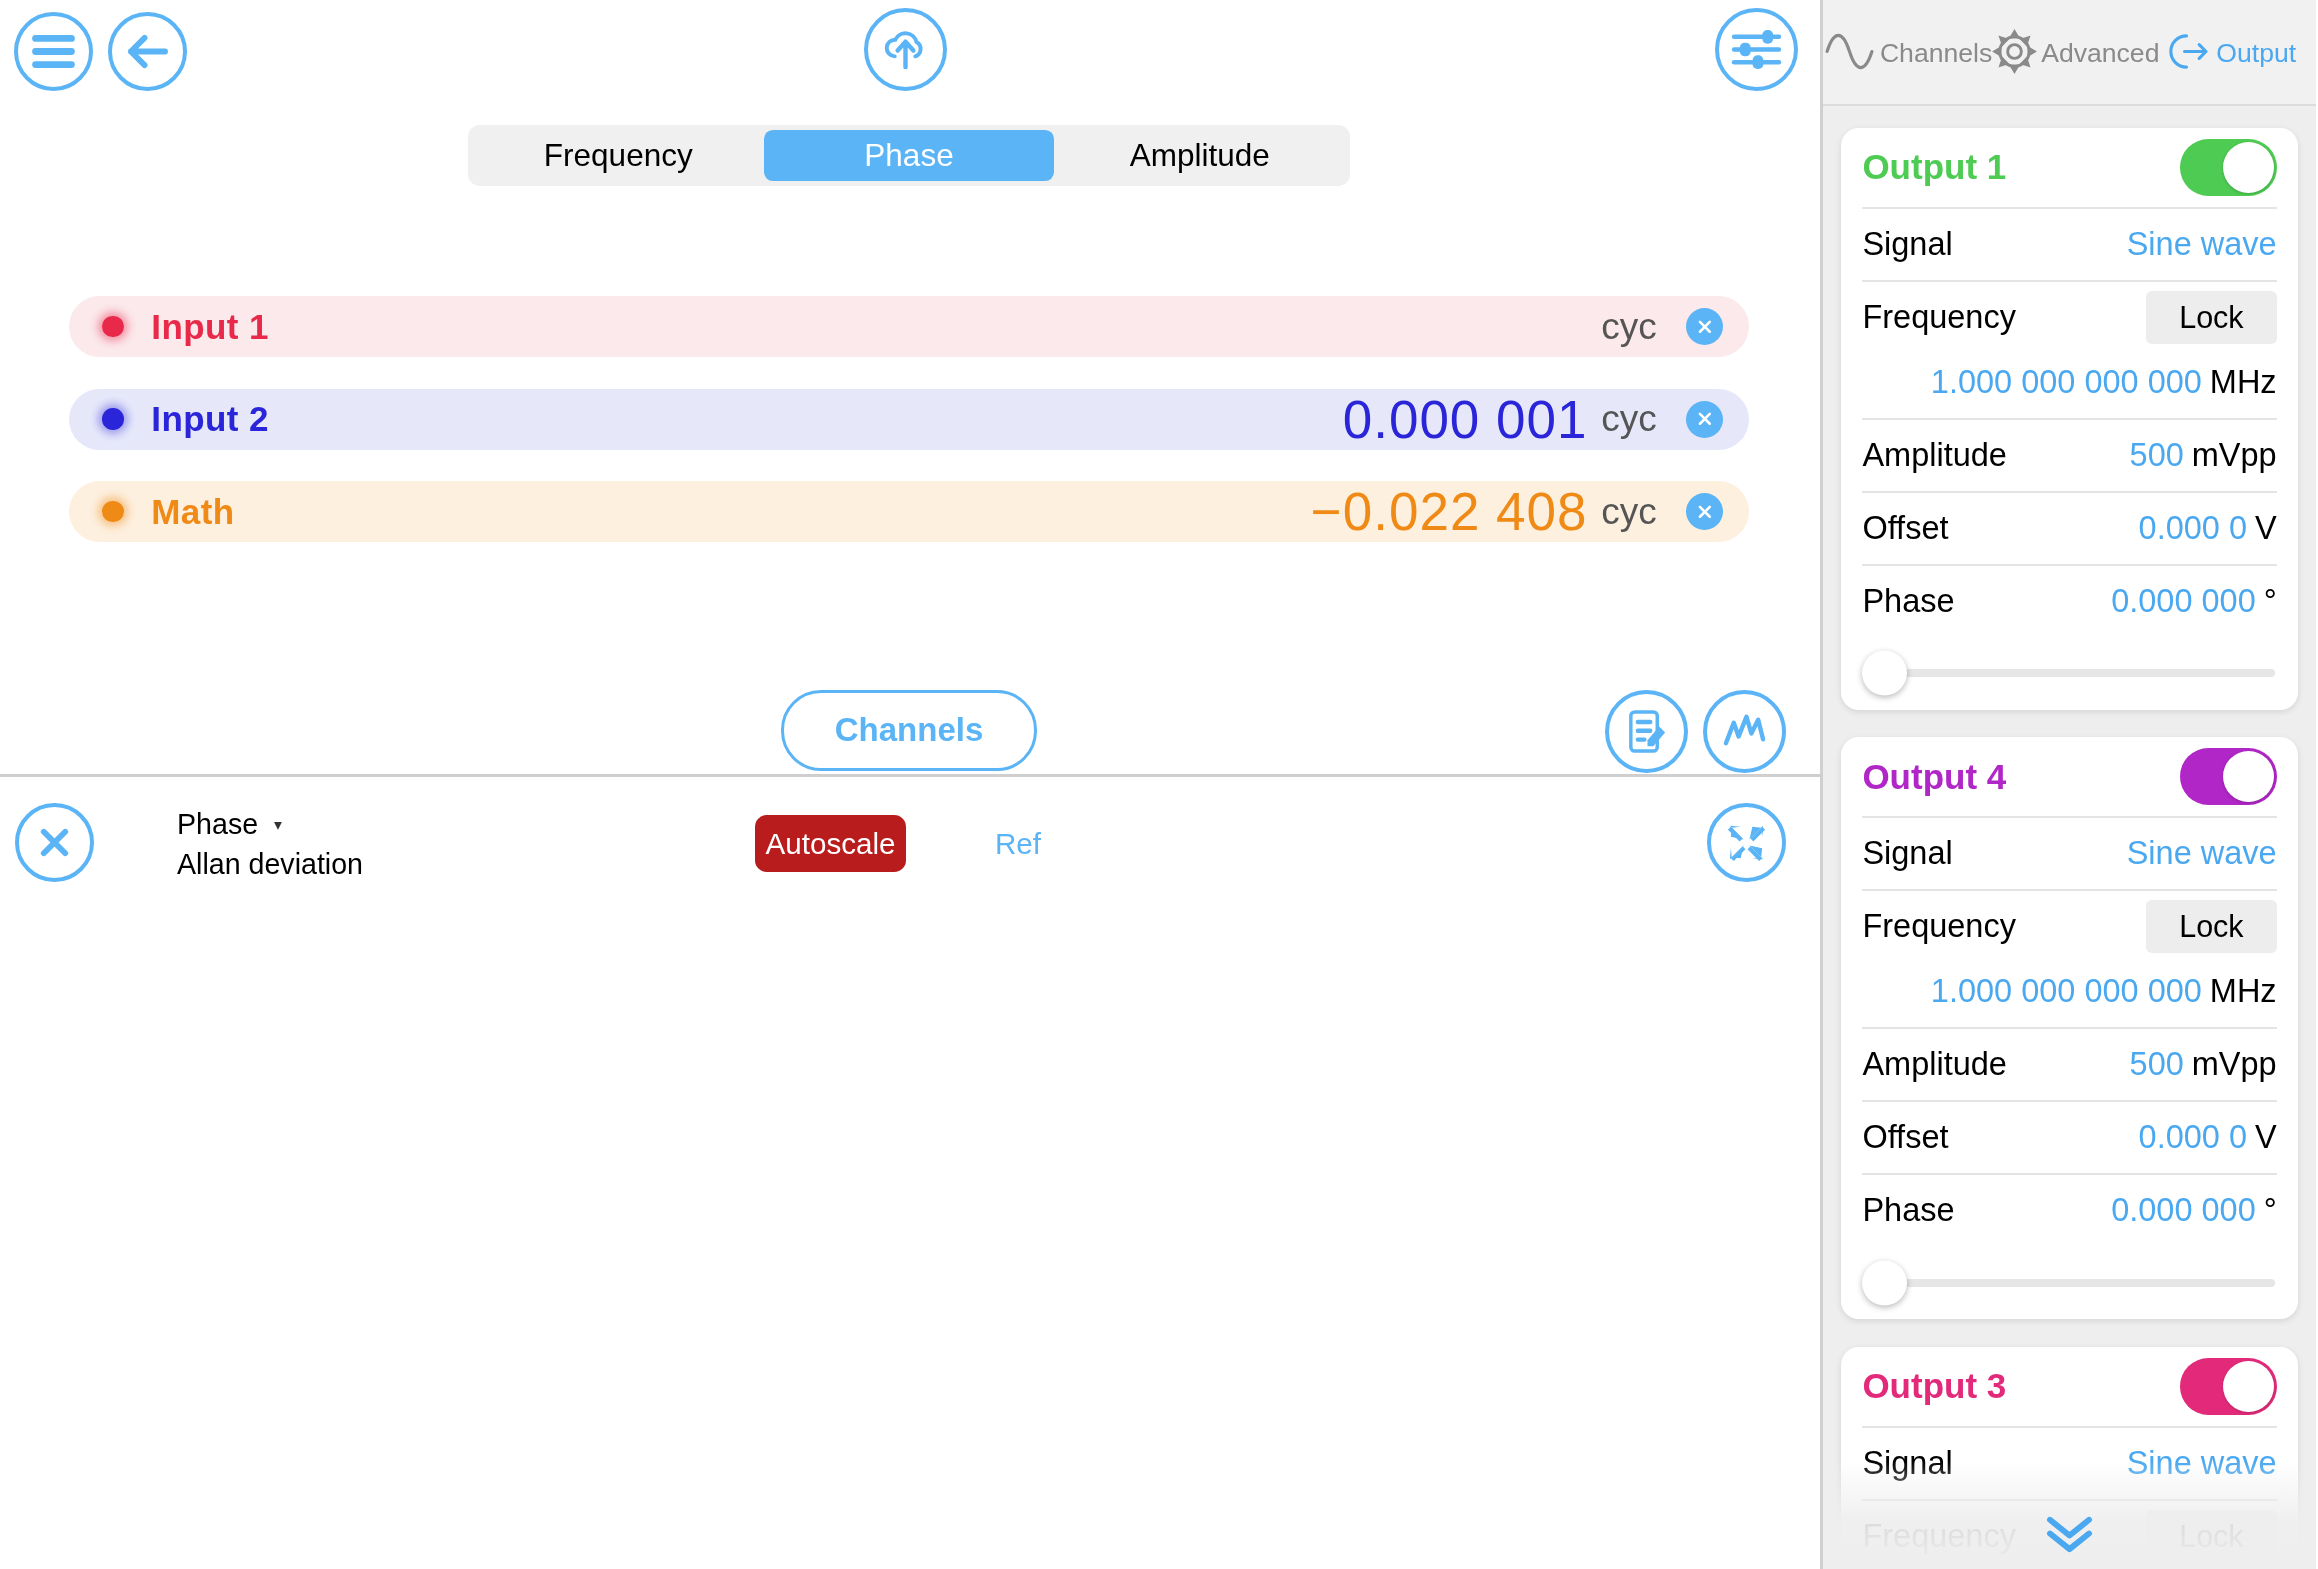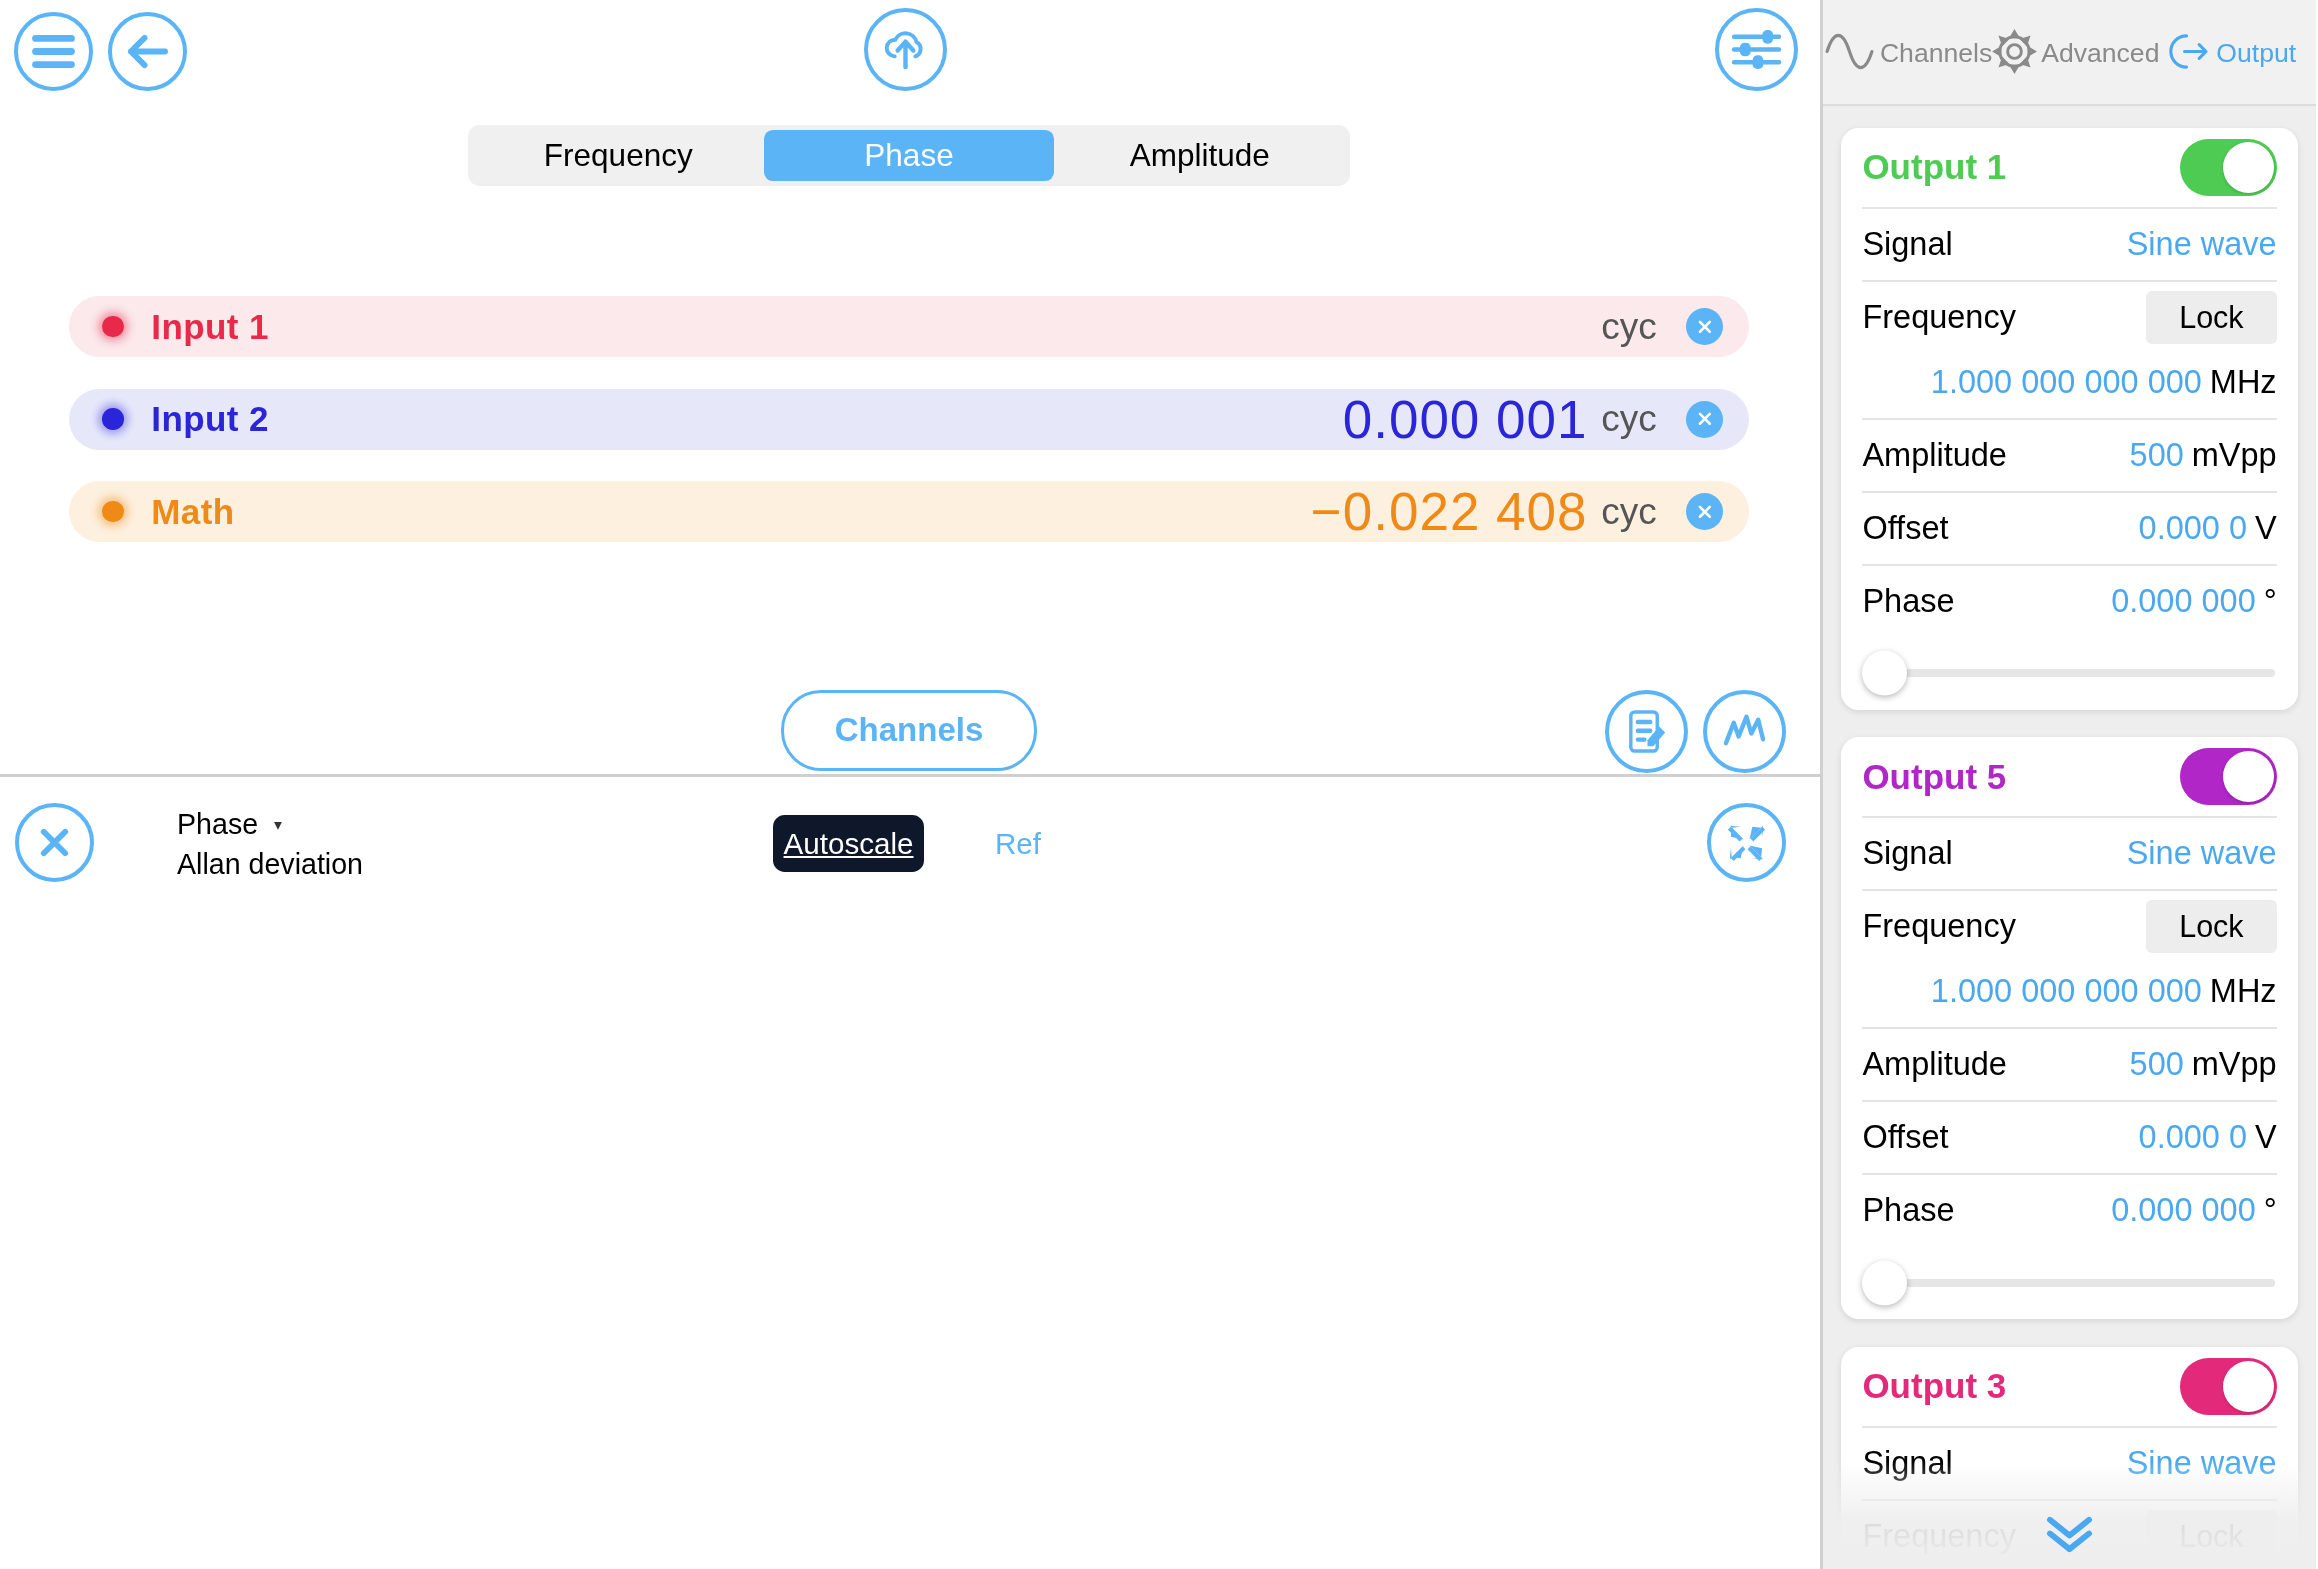--- a/index.html
+++ b/index.html
@@ -107,24 +107,24 @@
   .chart-header { position: absolute; left: 0; top: 778px; width: 1823px; height: 118px; }
   #btn-chart-close { position: absolute; left: 14.8px; top: 24.6px; width: 79px; height: 79px; }
   #btn-chart-expand { position: absolute; left: 1707px; top: 24.6px; width: 79px; height: 79px; }
 
   .chart-title-block { position: absolute; left: 177px; top: 29.6px; }
   .chart-title-line1 { font-size: 28.6px; color: #000; font-weight: 400; display: flex; align-items: center; }
   .chart-caret { margin-left: 15.8px; font-size: 15.8px; color: #333; }
   .chart-title-line2 { font-size: 28.6px; color: #000; margin-top: 7.9px; }
 
   #btn-autoscale {
-    position: absolute; left: 773px; top: 37px;
+    position: absolute; left: 755px; top: 37px;
     width: 151px; height: 57px; border-radius: 11.8px;
-    background: #0f172a; color: #fff; font-size: 29.6px;
-    display: flex; align-items: center; justify-content: center; cursor: pointer; text-decoration: underline;
+    background: #b91c1c; color: #fff; font-size: 29.6px;
+    display: flex; align-items: center; justify-content: center; cursor: pointer;
   }
   #btn-ref {
     position: absolute; left: 995px; top: 37px; height: 57px;
     display: flex; align-items: center; color: #5ab4f5; font-size: 29.6px; cursor: pointer;
   }
 
   
   .plot-wrap { position: absolute; left: 0; top: 896px; width: 1823px; height: 673px; }
 
   
@@ -445,21 +445,21 @@
           <span class="val"><span>0.000 000</span><span class="unit">°</span></span>
         </div>
         <div class="slider-row">
           <span class="slider-track"></span>
           <span class="slider-thumb"></span>
         </div>
       </div>
 
       <div class="out-card">
         <div class="out-head">
-          <span class="out-name c2">Output 5</span>
+          <span class="out-name c2">Output 4</span>
           <span class="toggle t2">
               <i class="knob"></i>
             </span>
         </div>
         <div class="out-row">
           <span class="lbl">Signal</span>
           <span class="val">Sine wave</span>
         </div>
         <div class="out-row">
           <span class="lbl">Frequency</span>

